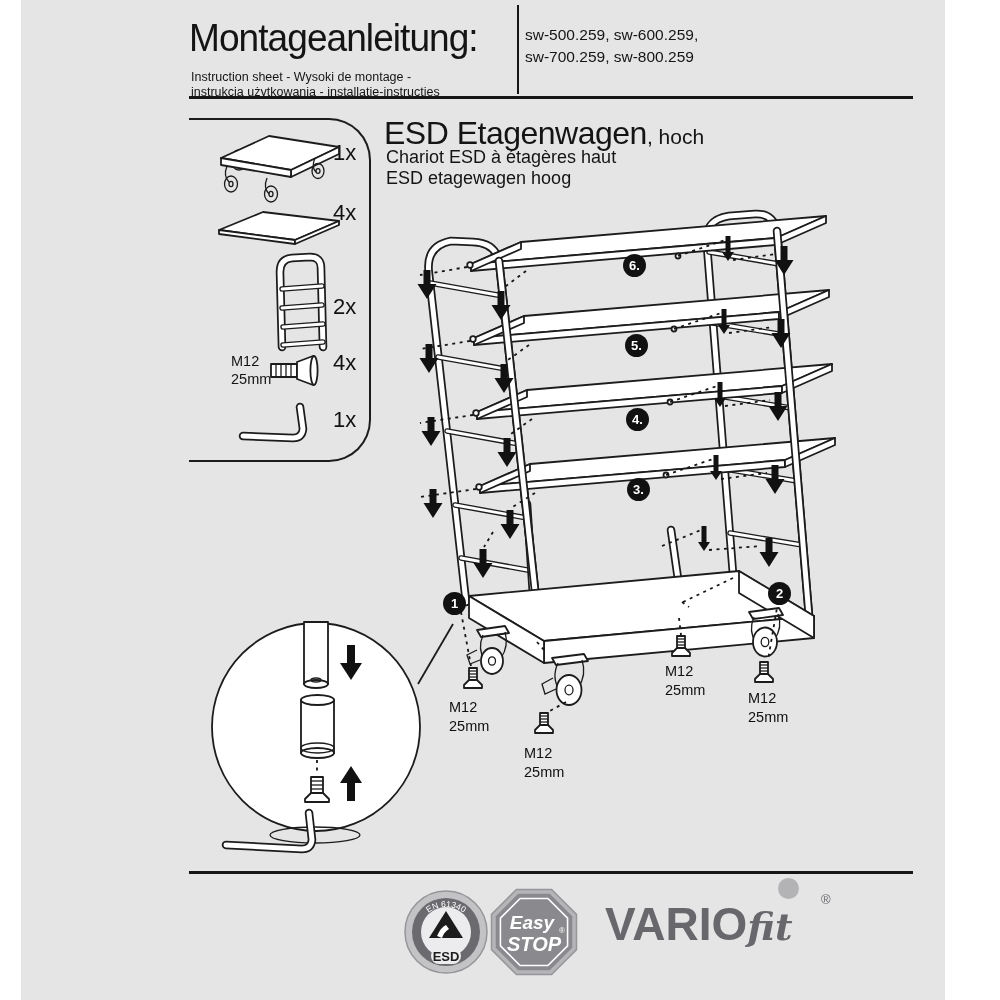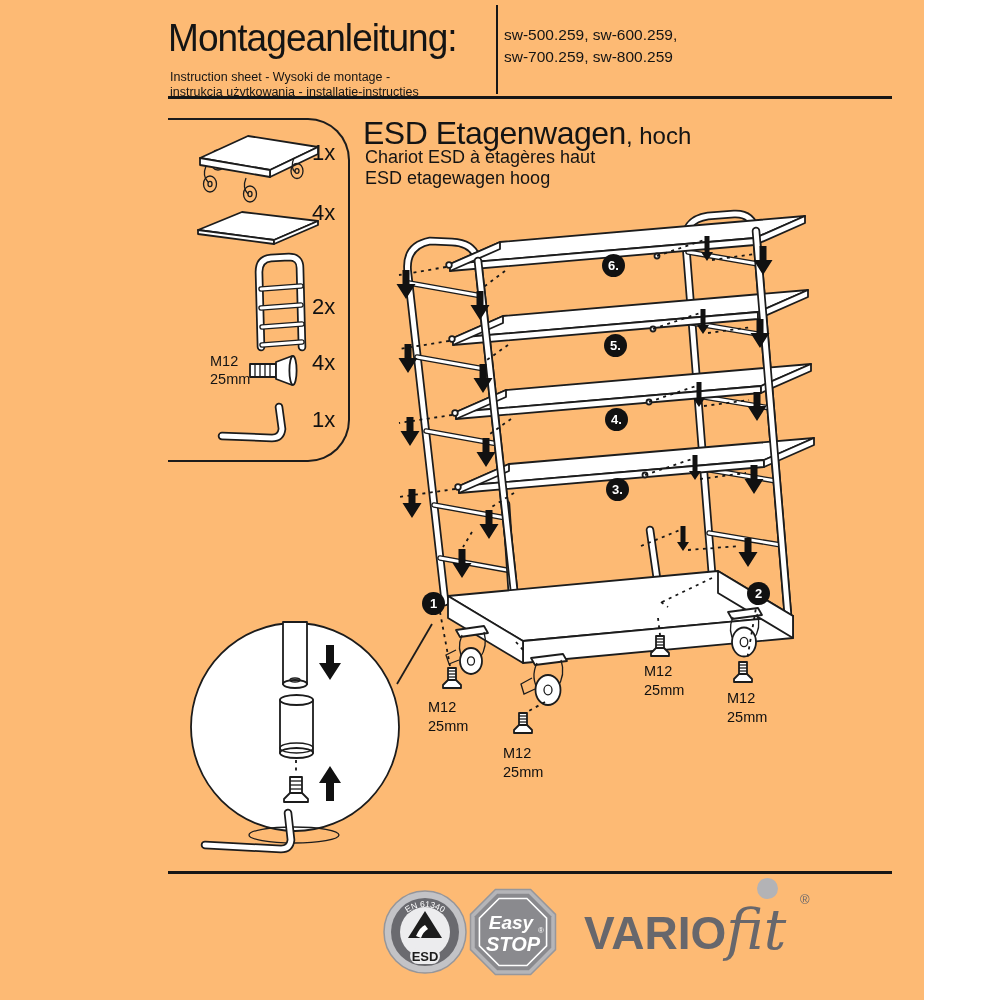--- a/index.html
+++ b/index.html
@@ -1,55 +1,55 @@
 <!DOCTYPE html>
 <html><head>
 <meta charset="utf-8">
 <style>
   html,body{margin:0;padding:0;background:#fff;}
-  .page{position:relative;width:924px;height:1000px;background:#fdba74;overflow:hidden;
-        font-family:"Liberation Sans",sans-serif;color:#141414;}
+  .page{position:relative;width:924px;height:1000px;background:#e5e5e5;overflow:hidden;
+        font-family:"Liberation Sans",sans-serif;color:#141414;margin-left:21px;}
   .abs{position:absolute;}
   
   .h-title{left:168px;top:16px;font-size:39px;letter-spacing:-1px;transform:scaleX(.95);transform-origin:left top;white-space:nowrap;}
   .h-codes{left:504px;top:24px;font-size:15.5px;line-height:22px;white-space:nowrap;}
   .h-div{left:496px;top:5px;width:2px;height:89px;background:#161616;}
   .h-sub1{left:170px;top:70px;font-size:12.5px;}
   .h-sub2{left:170px;top:85px;font-size:12.5px;}
   .h-rule{left:168px;top:96px;width:724px;height:3px;background:#161616;}
   
   .pbox{left:168px;top:118px;width:180px;height:340px;border:2px solid #1c1c1c;border-left:none;
         border-radius:0 42px 42px 0;}
   .qty{font-size:22px;color:#111;}
   .plabel{font-size:14.5px;line-height:18px;}
   
   .p-title{left:363px;top:115px;white-space:nowrap;}
   .p-title .big{font-size:32px;letter-spacing:-.5px;}
-  .p-title .small{font-size:24px;text-align:right;}
+  .p-title .small{font-size:21px;text-align:right;}
   .p-subs{left:365px;top:147px;font-size:18px;line-height:21px;}
   
   svg.art{position:absolute;left:0;top:0;}
   .ln{fill:none;stroke:#1c1c1c;stroke-width:1.8;stroke-linejoin:round;}
   .face{fill:#ffffff;stroke:#1c1c1c;stroke-width:1.8;stroke-linejoin:round;}
   .tubeO{fill:none;stroke:#1c1c1c;stroke-width:8.5;stroke-linecap:round;stroke-linejoin:round;}
   .tubeI{fill:none;stroke:#ffffff;stroke-width:5;stroke-linecap:round;stroke-linejoin:round;}
   .rungO{fill:none;stroke:#1c1c1c;stroke-width:5.5;stroke-linecap:round;}
   .rungI{fill:none;stroke:#ffffff;stroke-width:2.8;stroke-linecap:round;}
   .dash{fill:none;stroke:#161616;stroke-width:1.8;stroke-dasharray:3 4.5;}
   .arr{fill:#111;stroke:none;}
   .thin{fill:none;stroke:#1c1c1c;stroke-width:1.3;}
   
   .callout{width:23px;height:23px;border-radius:50%;background:#111;color:#fff;
            font:700 13px/23px "Liberation Sans",sans-serif;text-align:center;}
   .slabel{font-size:14.5px;line-height:19px;color:#101010;}
   
   .f-rule{left:168px;top:871px;width:724px;height:2.5px;background:#161616;}
   .brand{left:584px;top:897px;white-space:nowrap;color:#67676c;}
   .brand .v{font-size:46px;font-weight:700;letter-spacing:0;}
-  .brand .f{font-size:56px;font-weight:400;font-style:italic;font-family:"DejaVu Serif",serif;}
+  .brand .f{font-size:38px;font-weight:700;font-style:italic;font-family:"DejaVu Serif",serif;}
   .brand-dot{left:757px;top:878px;width:21px;height:21px;border-radius:50%;background:#b3b3b6;}
   .brand-reg{left:800px;top:892px;font-size:13px;color:#67676c;}
 </style>
 </head>
 <body>
 
 <div class="page">
 
   <div class="abs h-title">Montageanleitung:</div>
   <div class="abs h-div"></div>

